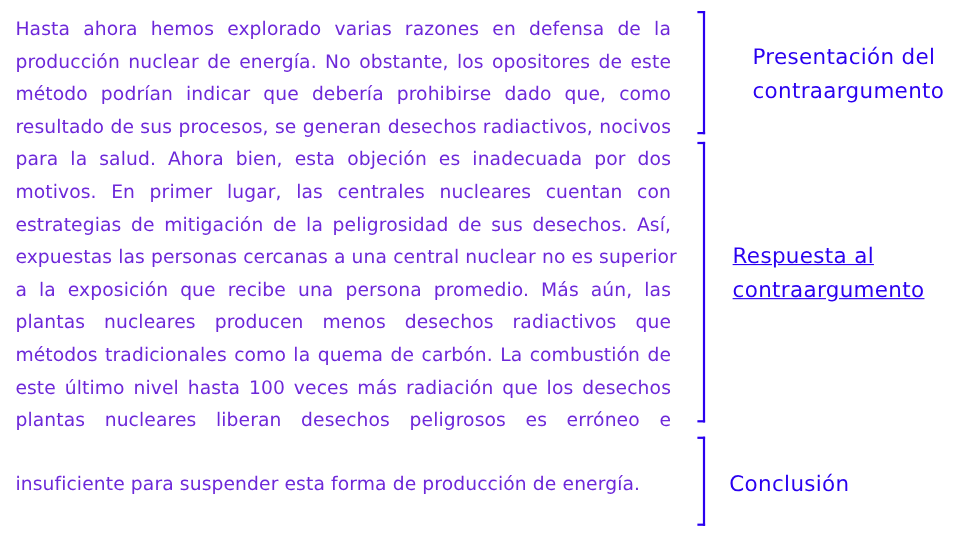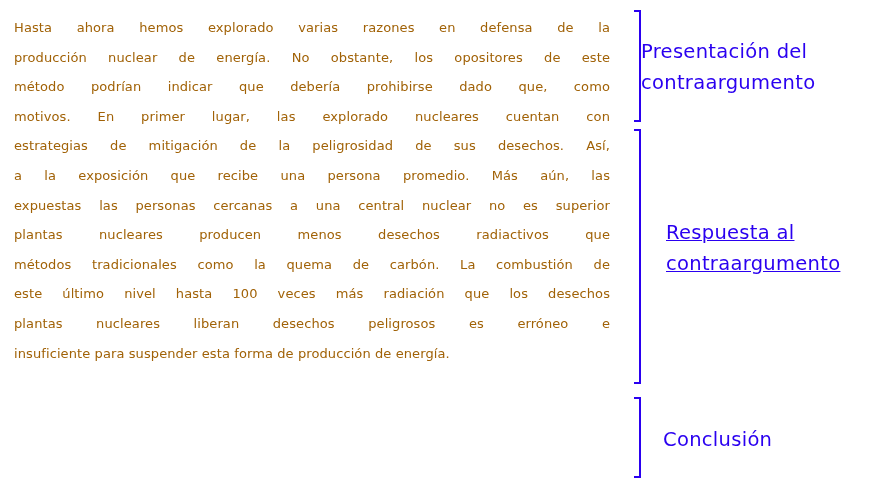--- a/index.html
+++ b/index.html
@@ -12,34 +12,35 @@
       height: 496px;
       position: relative;
       overflow: hidden;
       font-family: "DejaVu Sans", sans-serif;
     }
     .paragraph {
       position: absolute;
       left: 14px;
       top: 13px;
       width: 596px;
-      font-size: 13px;
+      font-size: 17px;
       line-height: 29.6px;
-      color: #a16207;
+      color: #6d28d9;
       letter-spacing: 0.1px;
     }
     .line {
       display: block;
       text-align: justify;
       text-align-last: justify;
       white-space: nowrap;
       height: 29.6px;
     }
     .line.last {
       text-align-last: left;
+      margin-top: 28px;
     }
     .bracket {
       position: absolute;
       left: 634px;
       width: 7px;
       border-top: 2px solid #2a00f0;
       border-bottom: 2px solid #2a00f0;
       border-right: 2px solid #2a00f0;
       box-sizing: border-box;
     }
@@ -51,33 +52,35 @@
       letter-spacing: 0.3px;
     }
   </style>
 </head>
 <body>
 
 <div class="paragraph">
   <span class="line">Hasta ahora hemos explorado varias razones en defensa de la</span>
   <span class="line">producción nuclear de energía. No obstante, los opositores de este</span>
   <span class="line">método podrían indicar que debería prohibirse dado que, como</span>
-  <span class="line">motivos. En primer lugar, las explorado nucleares cuentan con</span>
+  <span class="line">resultado de sus procesos, se generan desechos radiactivos, nocivos</span>
+  <span class="line">para la salud. Ahora bien, esta objeción es inadecuada por dos</span>
+  <span class="line">motivos. En primer lugar, las centrales nucleares cuentan con</span>
   <span class="line">estrategias de mitigación de la peligrosidad de sus desechos. Así,</span>
+  <span class="line">expuestas las personas cercanas a una central nuclear no es superior</span>
   <span class="line">a la exposición que recibe una persona promedio. Más aún, las</span>
-  <span class="line">expuestas las personas cercanas a una central nuclear no es superior</span>
   <span class="line">plantas nucleares producen menos desechos radiactivos que</span>
   <span class="line">métodos tradicionales como la quema de carbón. La combustión de</span>
   <span class="line">este último nivel hasta 100 veces más radiación que los desechos</span>
   <span class="line">plantas nucleares liberan desechos peligrosos es erróneo e</span>
   <span class="line last">insuficiente para suspender esta forma de producción de energía.</span>
 </div>
 
 <div class="bracket" style="top:10px;height:112px;"></div>
-<div class="label" style="left:641px;top:36px;">
+<div class="label" style="left:684px;top:36px;">
   <div>Presentación del</div>
   <div>contraargumento</div>
 </div>
 
 <div class="bracket" style="top:129px;height:255px;"></div>
 <div class="label" style="left:666px;top:217px;text-decoration:underline;">
   <div>Respuesta al</div>
   <div>contraargumento</div>
 </div>
 

